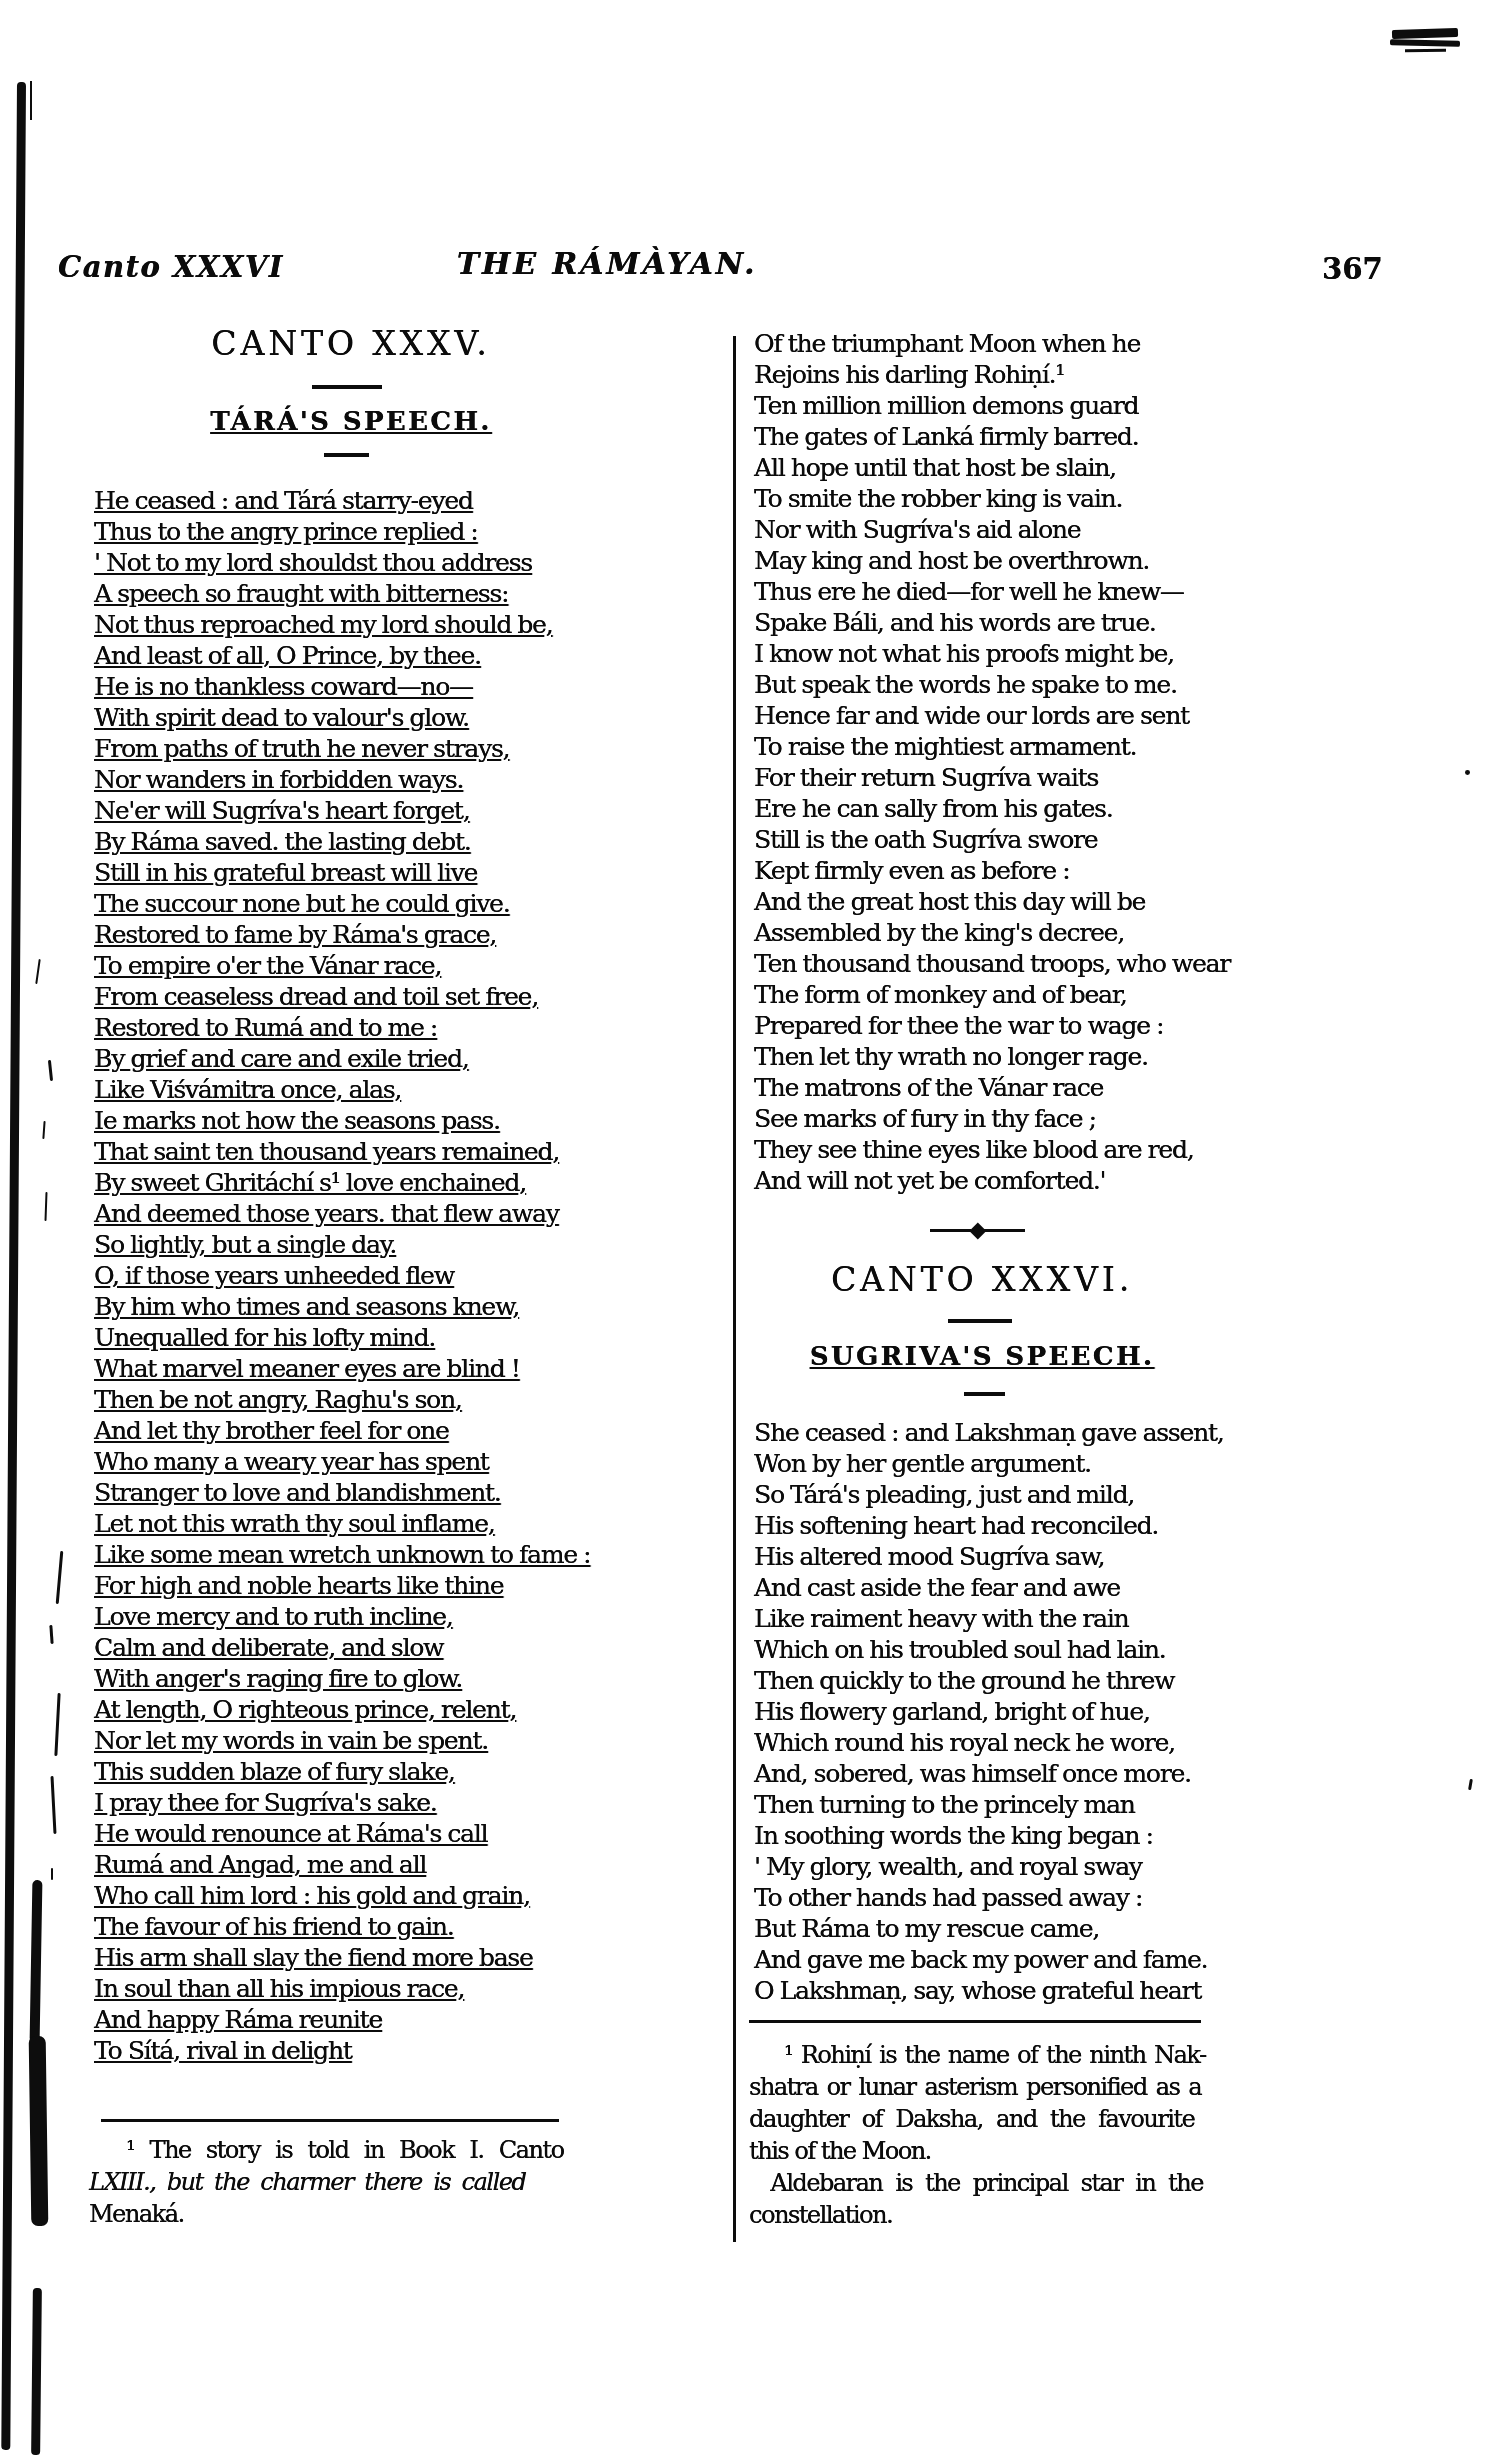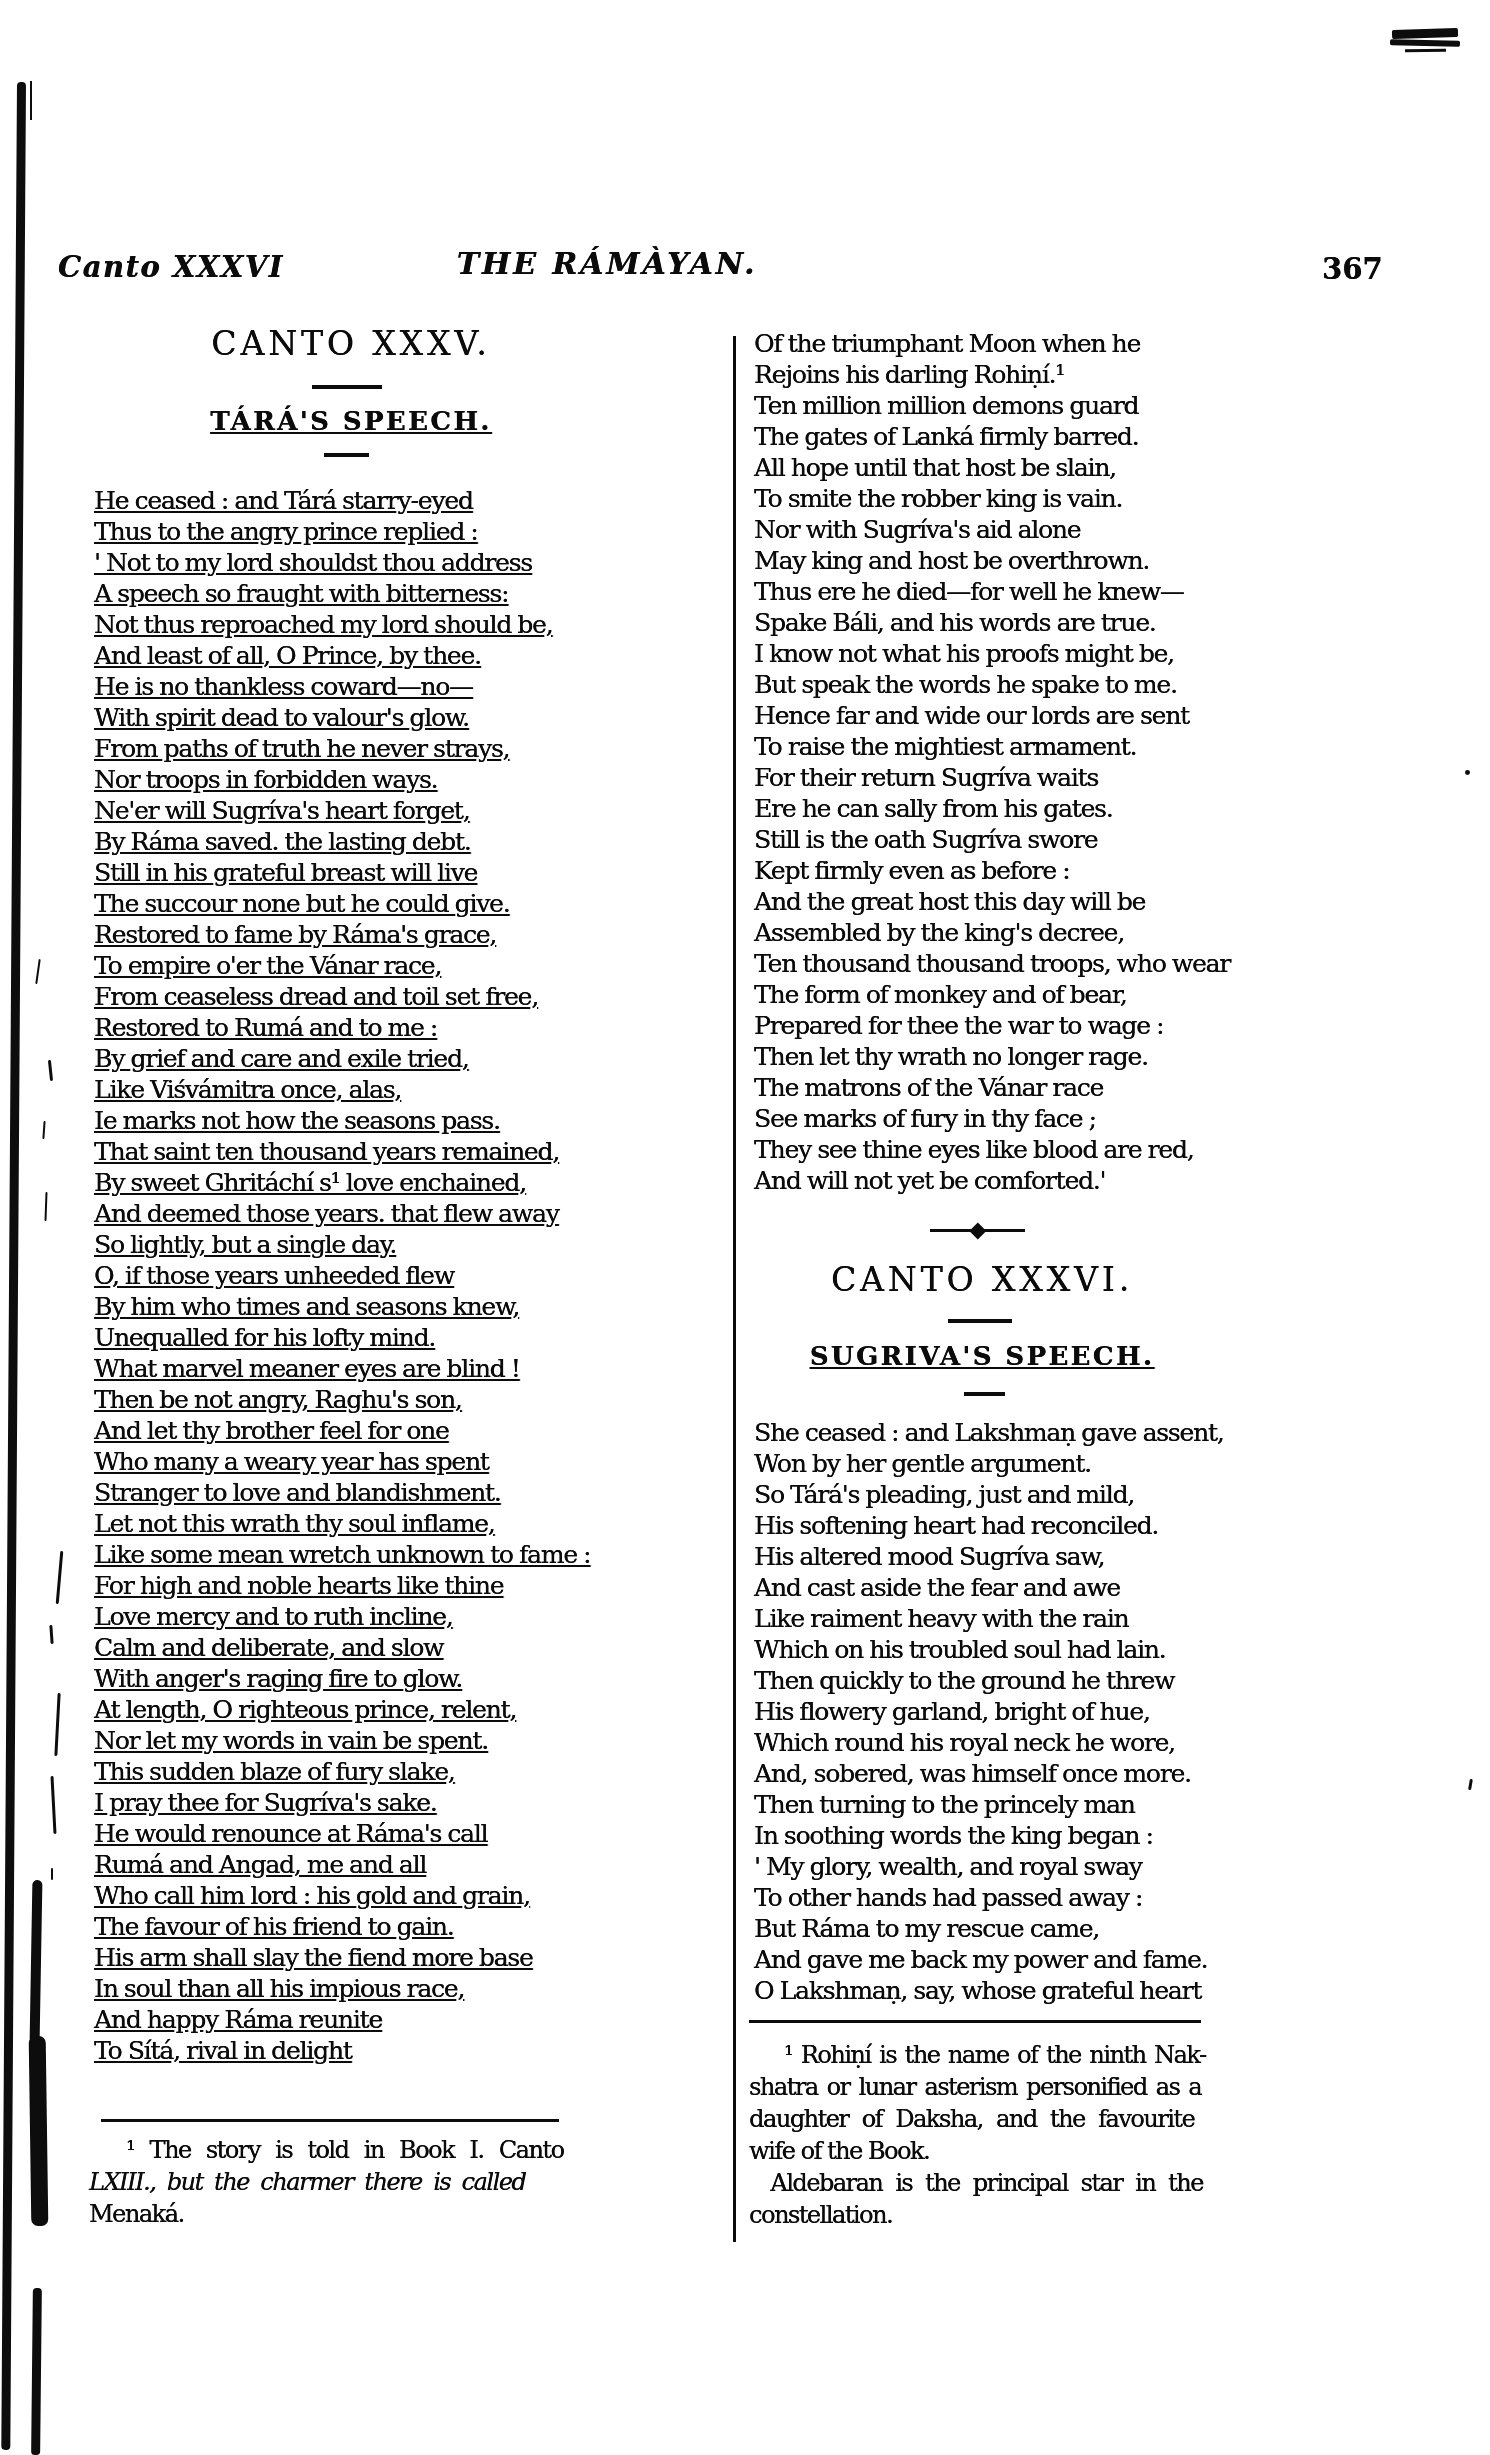--- a/index.html
+++ b/index.html
@@ -120,21 +120,21 @@
   <div class="abs poem ink" style="left:94px;top:485px;text-decoration:underline;">
       <div>He ceased : and Tárá starry-eyed</div>
       <div>Thus to the angry prince replied :</div>
       <div>' Not to my lord shouldst thou address</div>
       <div>A speech so fraught with bitterness:</div>
       <div>Not thus reproached my lord should be,</div>
       <div>And least of all, O Prince, by thee.</div>
       <div>He is no thankless coward—no—</div>
       <div>With spirit dead to valour's glow.</div>
       <div>From paths of truth he never strays,</div>
-      <div>Nor troops in forbidden ways.</div>
+      <div>Nor wanders in forbidden ways.</div>
       <div>Ne'er will Sugríva's heart forget,</div>
       <div>By Ráma saved. the lasting debt.</div>
       <div>Still in his grateful breast will live</div>
       <div>The succour none but he could give.</div>
       <div>Restored to fame by Ráma's grace,</div>
       <div>To empire o'er the Vánar race,</div>
       <div>From ceaseless dread and toil set free,</div>
       <div>Restored to Rumá and to me :</div>
       <div>By grief and care and exile tried,</div>
       <div>Like Viśvámitra once, alas,</div>
@@ -242,19 +242,19 @@
       <div>But Ráma to my rescue came,</div>
       <div>And gave me back my power and fame.</div>
       <div>O Lakshmaṇ, say, whose grateful heart</div>
     </div>
 
   <div class="rule" style="left:749px;top:2020px;width:452px;height:2.9px;"></div>
   <div class="abs fn fn-right ink" style="left:749px;top:2039px;">
       <div>¹ Rohiṇí is the name of the ninth Nak-</div>
       <div>shatra or lunar asterism personified as a</div>
       <div>daughter of Daksha, and the favourite</div>
-      <div>wife of the Book.</div>
+      <div>this of the Moon.</div>
       <div>Aldebaran is the principal star in the</div>
       <div>constellation.</div>
     </div>
 
 </div>
 
 
 </body></html>

